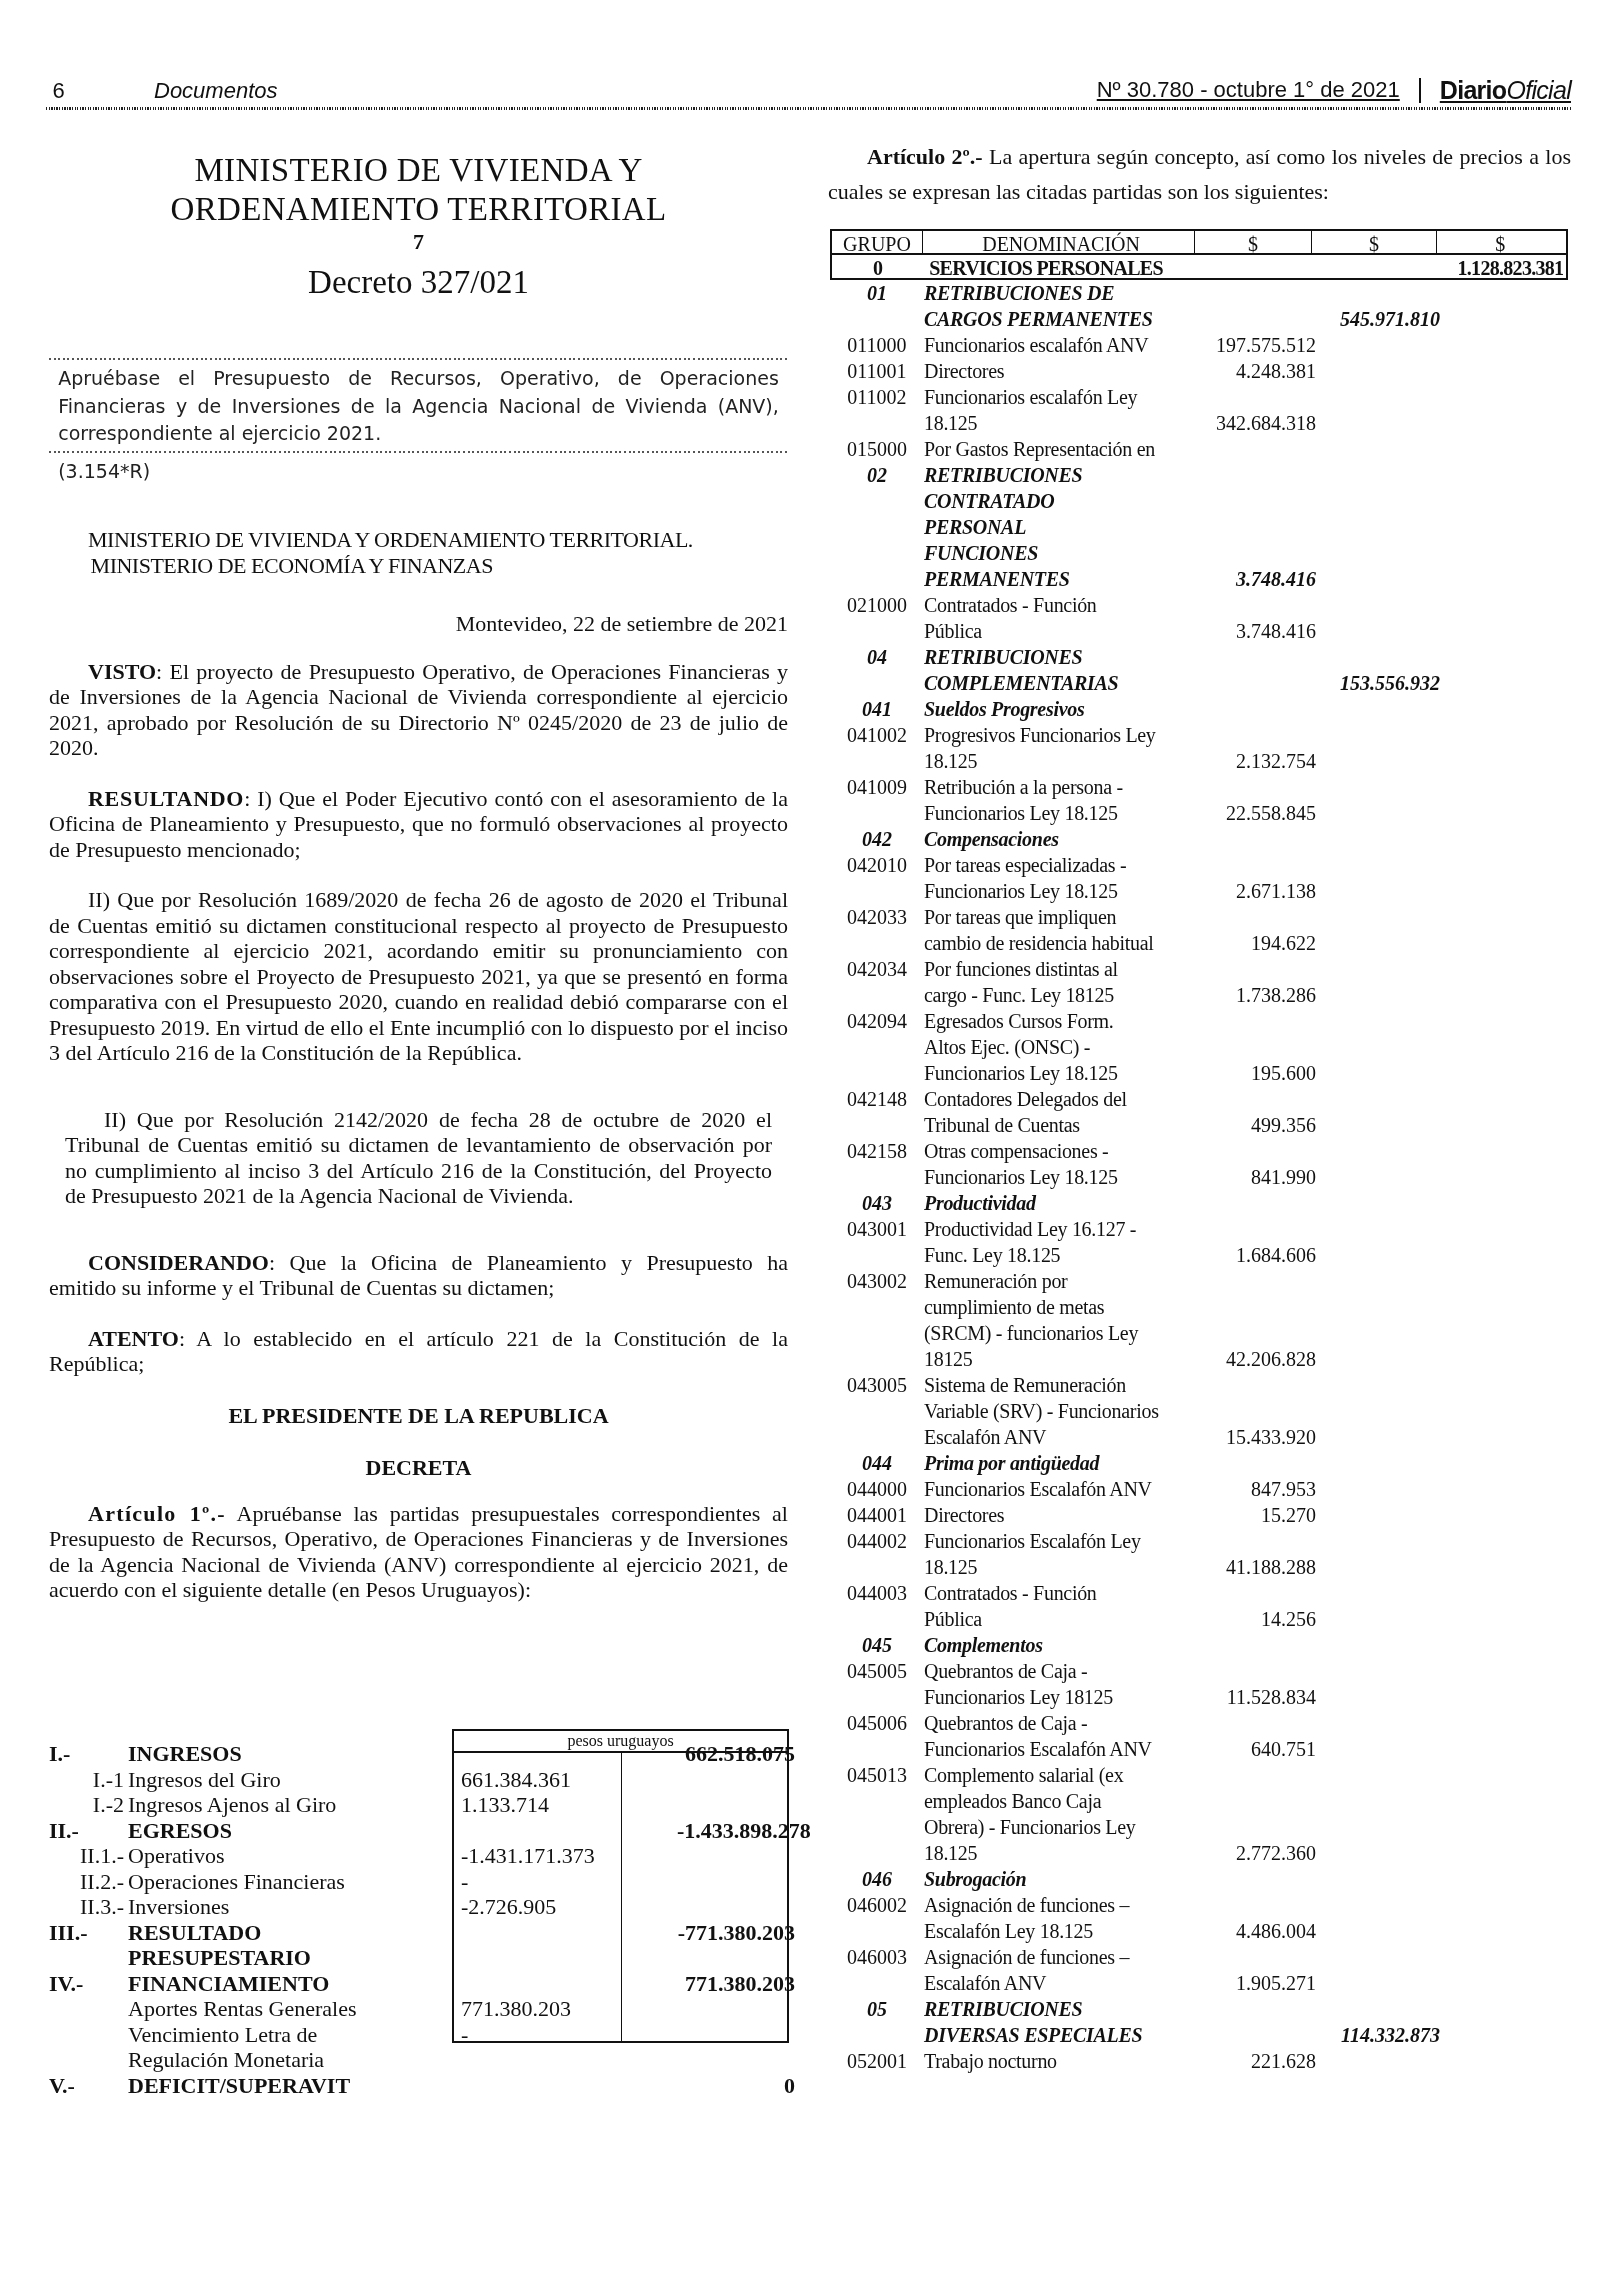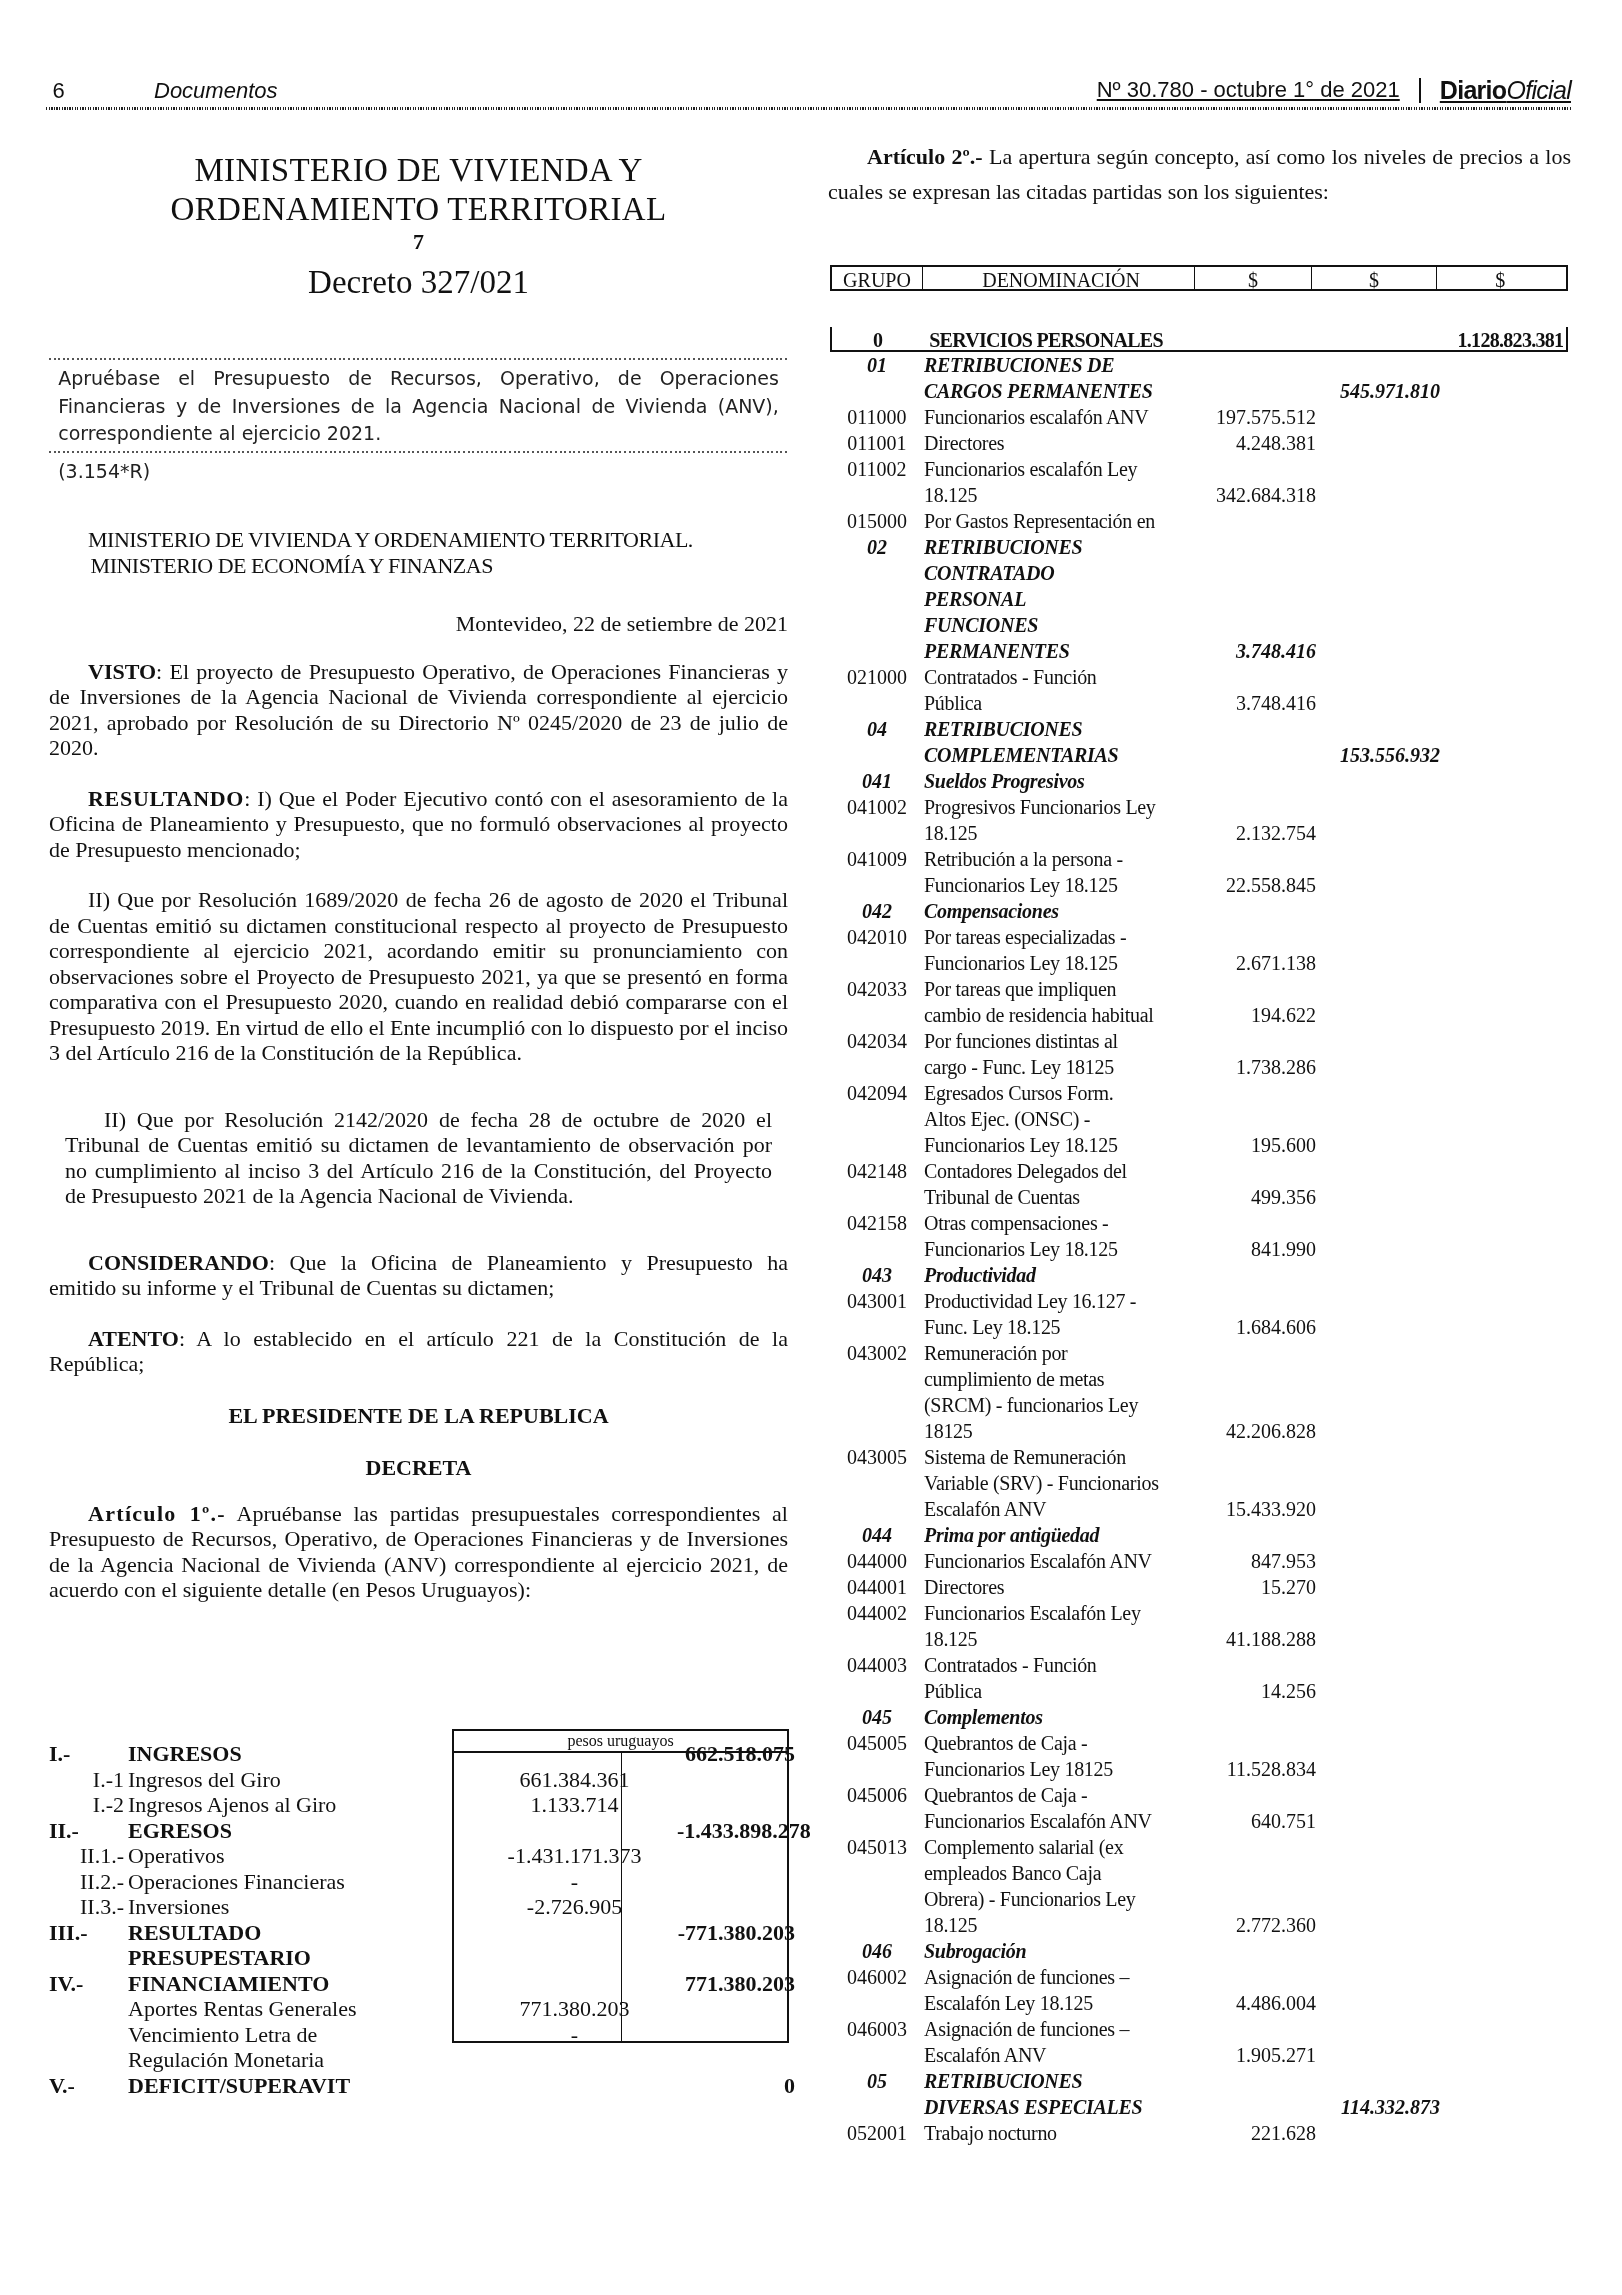--- a/index.html
+++ b/index.html
@@ -29,31 +29,31 @@
   .ctr-head { text-align: center; font-weight: bold; font-size: 22px; }
   .right { text-align: right; }
   .b { font-weight: bold; }
 
   
   .sumtbl { position: absolute; left: 49px; top: 1741px; width: 746px; font-size: 22px; line-height: 25.5px; }
   .sumtbl .row { position: relative; height: 25.5px; }
   .sumtbl .num { position: absolute; left: 0; }
   .sumtbl .lbl { position: absolute; left: 79px; }
   .sumtbl .subnum { position: absolute; left: 0; width: 75px; text-align: right; }
-  .sumtbl .c1 { position: absolute; left: 424px; width: 203px; text-align: center; }
+  .sumtbl .c1 { position: absolute; left: 412px; width: 203px; text-align: left; }
   .sumtbl .c2 { position: absolute; left: 628px; width: 118px; text-align: right; }
   .box { position: absolute; left: 452px; top: 1729px; width: 337px; height: 314px; border: 2px solid #111; box-sizing: border-box; }
   .box .cap { height: 19.6px; border-bottom: 2px solid #111; text-align: center; font-size: 16px; line-height: 19.6px; }
   .box .vline { position: absolute; left: 167px; top: 21.6px; bottom: 0; width: 1.3px; background: #111; }
 
   
   .rcol { position: absolute; left: 828px; top: 139px; width: 743px; }
   .art2 { font-size: 22px; line-height: 35px; text-align: justify; }
   .dtbl { position: absolute; left: 830px; top: 229px; width: 738px; font-size: 20px; line-height: 26px; }
-  .dtbl .hrow, .dtbl .trow { display: flex; border: 2px solid #111; box-sizing: border-box; margin-top: 36px; }
+  .dtbl .hrow, .dtbl .trow { display: flex; border: 2px solid #111; box-sizing: border-box; }
   .dtbl .hrow { height: 26px; }
   .dtbl .hrow > div { border-right: 1.3px solid #111; text-align: center; }
   .dtbl .hrow > div:last-child { border-right: none; }
   .dtbl .trow { border-top: none; height: 25px; }
   .cg { width: 92px; text-align: center; flex: none; }
   .cd { width: 270px; flex: none; padding-left: 5.2px; box-sizing: border-box; }
   .c3 { width: 118px; flex: none; text-align: right; }
   .c4 { width: 124px; flex: none; text-align: right; }
   .c5 { flex: 1; text-align: right; padding-right: 2.6px; }
   .drow { display: flex; line-height: 26px; font-size: 20px; }

